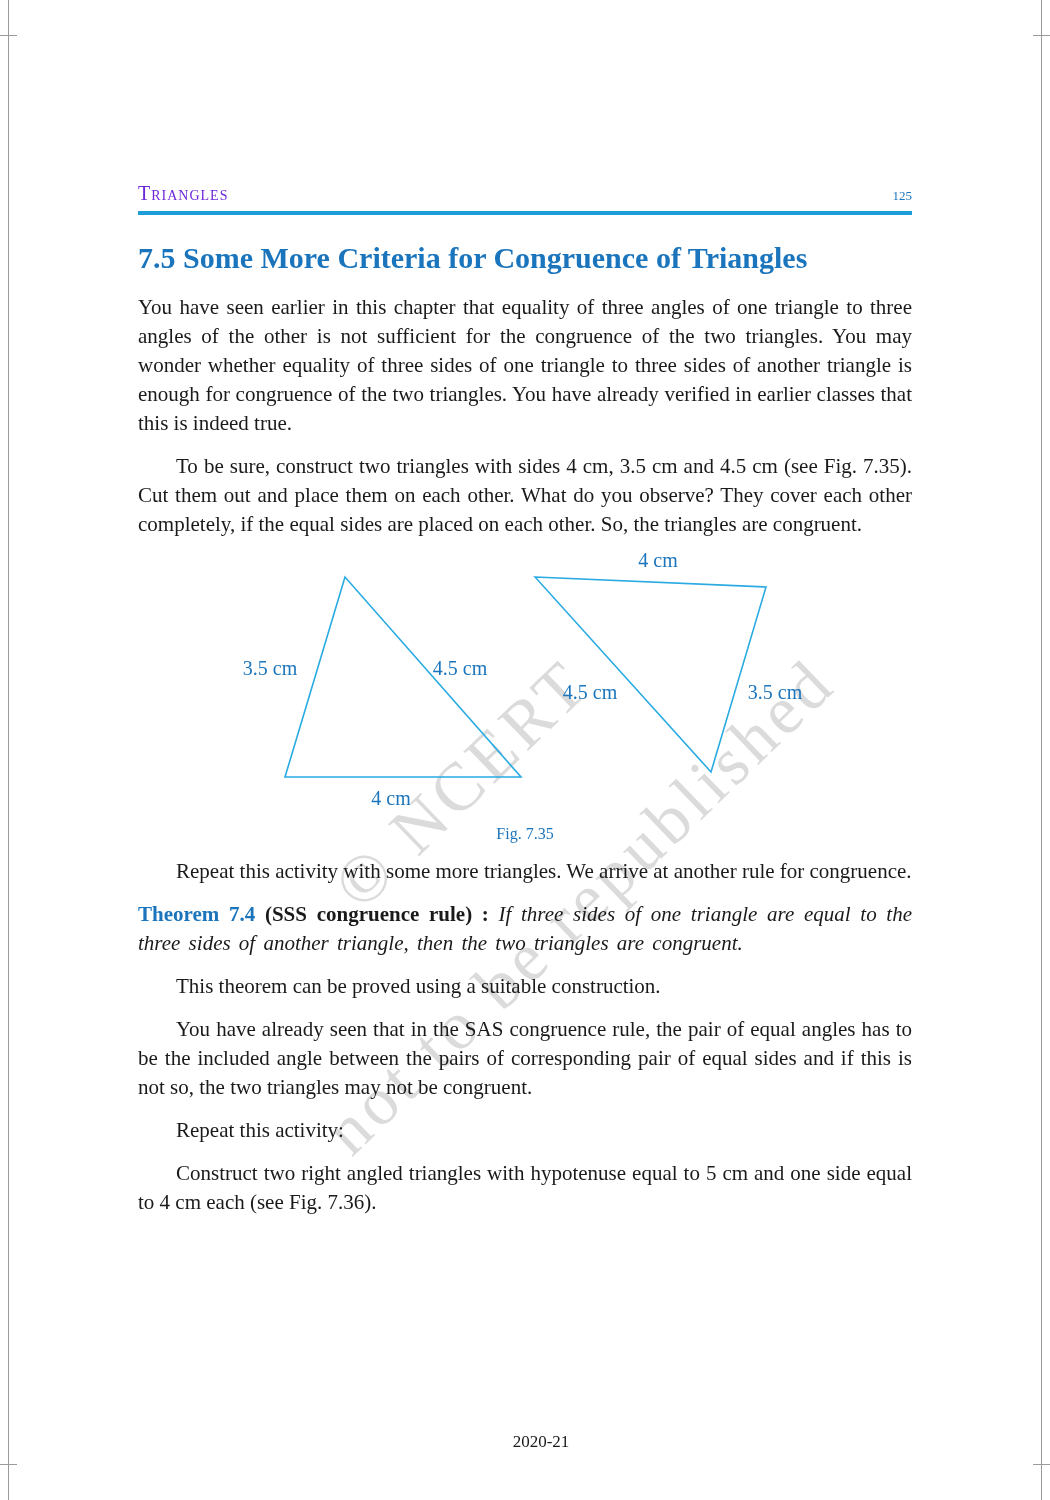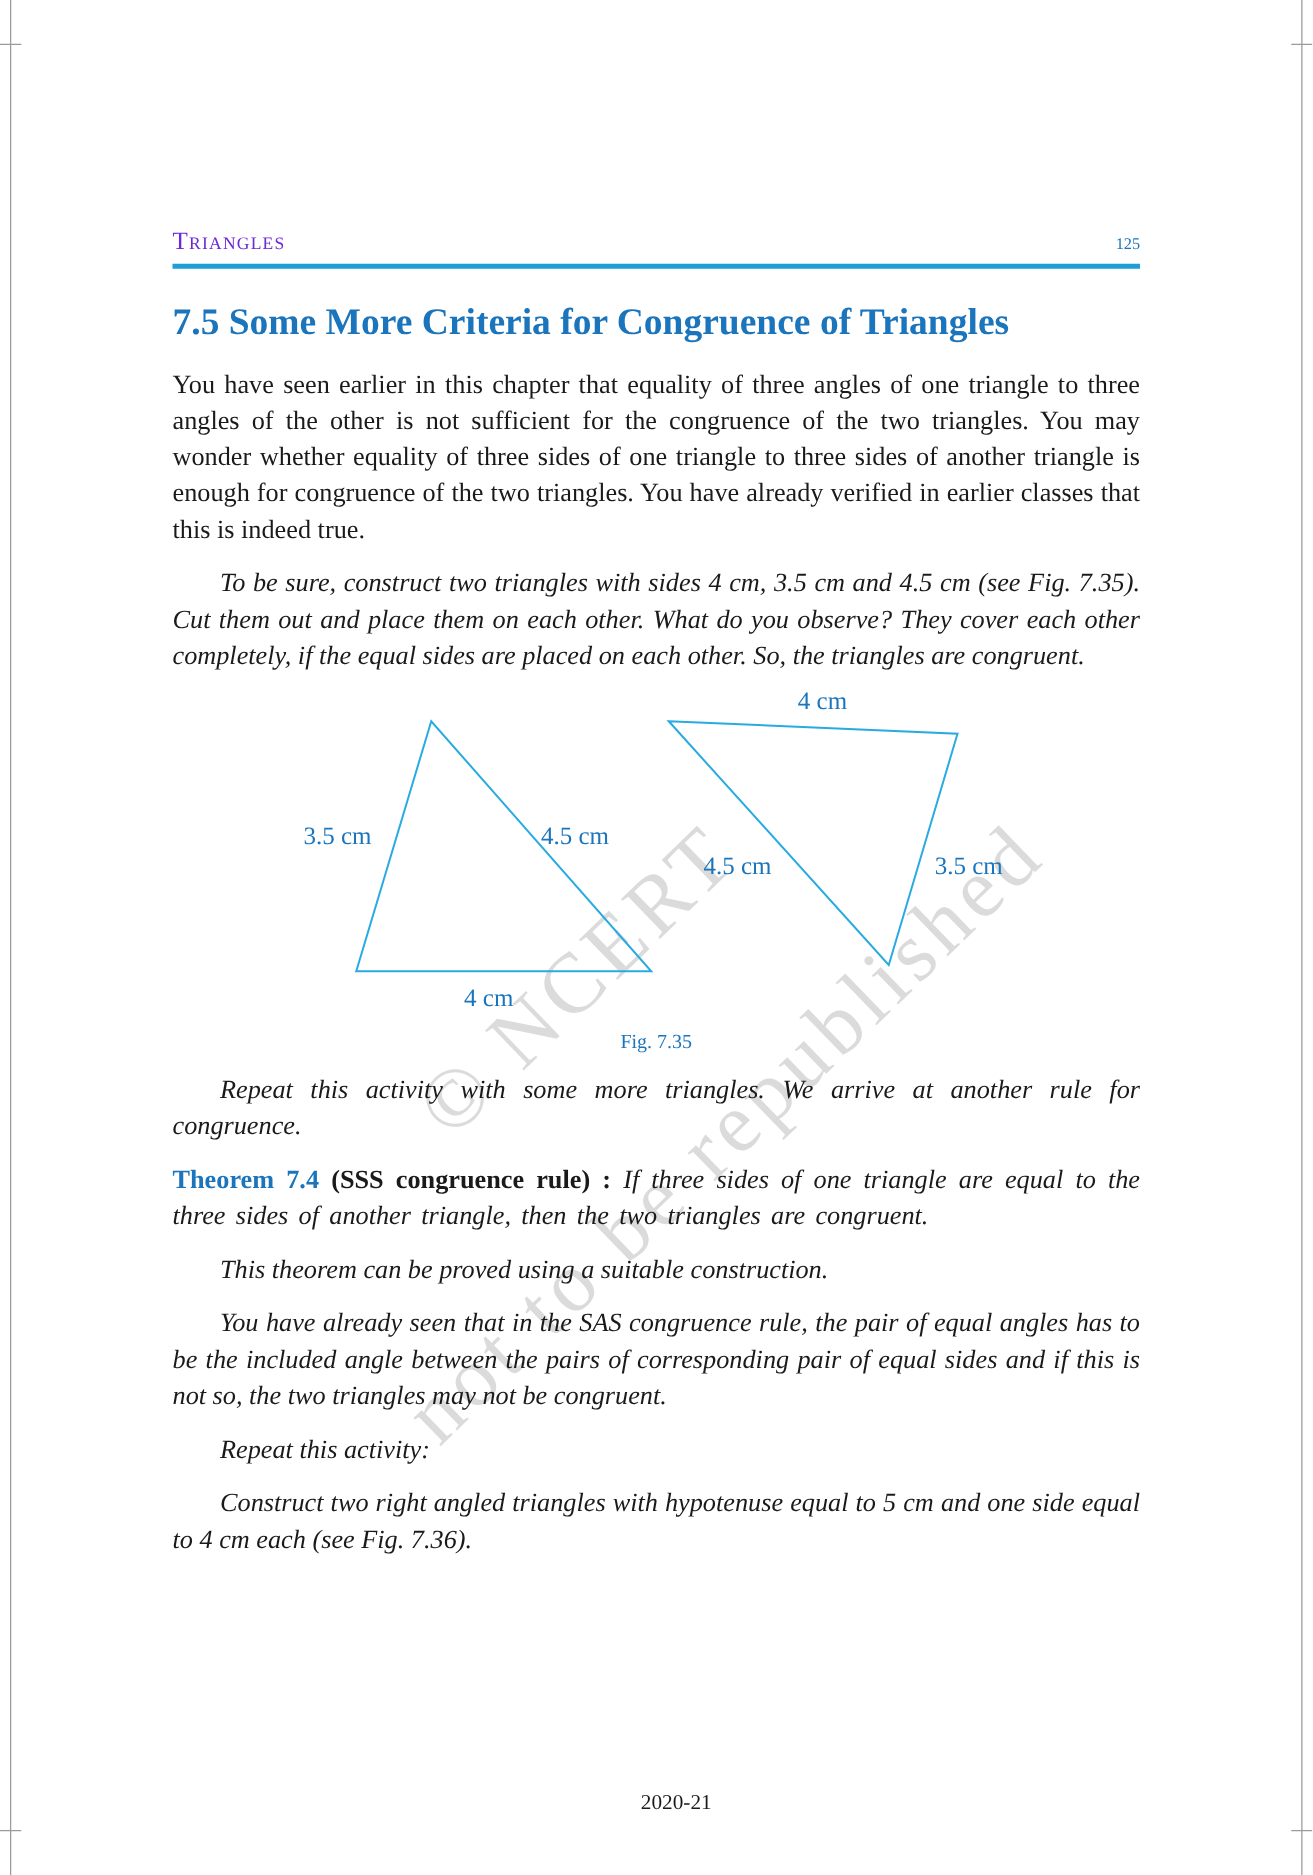--- a/index.html
+++ b/index.html
@@ -91,21 +91,21 @@
     color: var(--accent_blue, #1b75bc);
   }
 
   p.body {
     margin: 14px 0 0 0;
     font-size: 21px;
     line-height: 29px;
     text-align: justify;
   }
   p.first { margin-top: 18px; }
-  p.indent { text-indent: 38px; font-style: italic; }
+  p.indent { text-indent: 38px; }
 
   .figure-block { margin-top: 8px; }
   .figure-svg { display: block; }
   .tri-line {
     stroke: var(--figure_line_blue, #29abe2);
     stroke-width: 1.6;
     fill: none;
     stroke-linejoin: miter;
   }
   .dim-label {

